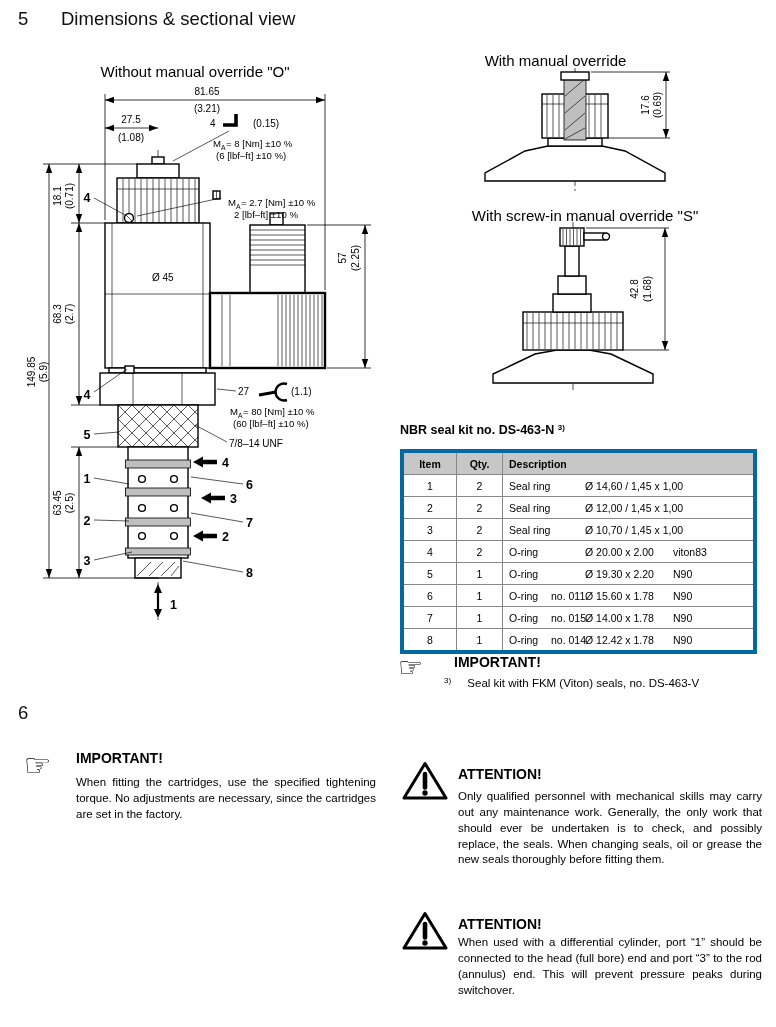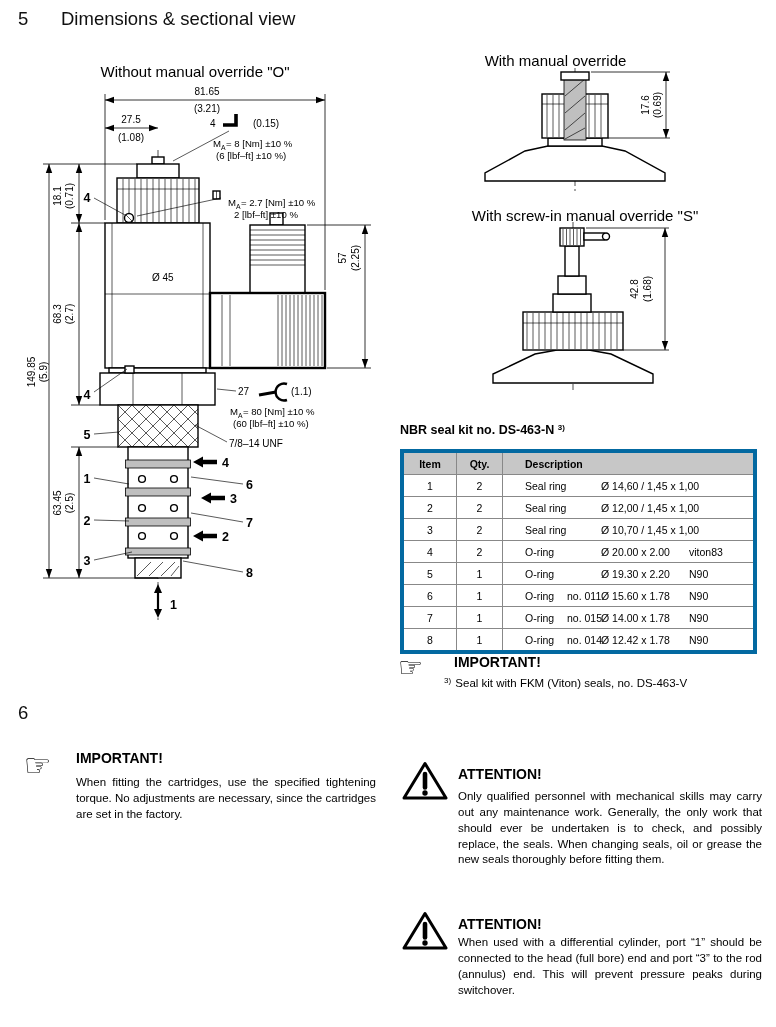--- a/index.html
+++ b/index.html
@@ -12,21 +12,21 @@
   .dwg-title{font-size:15px;text-align:center}
   .note-head{font-size:14px;font-weight:bold}
   .note-text{font-size:11.5px;line-height:1.38;text-align:justify}
   .hand{font-size:28px;line-height:1}
   .sup{font-size:8px;vertical-align:4px}
   .seal-title{font-size:12.5px;font-weight:bold}
   .tbl{border:4px solid #0369a1;font-size:10.5px;width:357px;background:#fff}
   .tr{display:grid;grid-template-columns:52px 46px 1fr}
   .tr + .tr{border-top:1px solid #888}
   .tr.head{background:#c7c7c7;font-weight:bold}
-  .td{height:21px;display:flex;align-items:center;border-left:1px solid #888;padding-left:22px;white-space:nowrap}
+  .td{height:21px;display:flex;align-items:center;border-left:1px solid #888;padding-left:6px;white-space:nowrap}
   .td.first{border-left:none}
   .td.center{justify-content:center;padding-left:0}
   .td.desc{display:grid;grid-template-columns:42px 34px 88px 1fr;align-items:center}
   .td.desc span{white-space:nowrap}
   svg text{font-family:"Liberation Sans","DejaVu Sans",sans-serif;fill:#000}
   .t{font-size:10px}
   .tq{font-size:9.6px}
   .tqs{font-size:6.8px}
   .cb{font-size:12.5px;font-weight:bold}
   .sw{fill:#fff;stroke:#000;stroke-width:1.4}
@@ -416,21 +416,21 @@
         <span>N90</span>
       </div>
     </div>
   </div>
 
   <div class="abs" style="left:398px;top:652px;width:360px;height:44px">
     <span class="hand abs" style="left:0;top:2px">☞</span>
     <div class="note-head abs" style="left:56px;top:2px">IMPORTANT!</div>
     <div class="abs" style="left:46px;top:24px;font-size:11.5px">
       <span class="sup">3)</span>
-      <span style="margin-left:1px">Seal kit with FKM (Viton) seals, no. DS-463-V</span>
+      <span style="margin-left:13px">Seal kit with FKM (Viton) seals, no. DS-463-V</span>
     </div>
   </div>
 
   <div class="abs sec-head" style="left:18px;top:702px">
     <span class="num">6</span>
   </div>
 
   <div class="abs" style="left:24px;top:746px;width:352px;height:90px">
     <span class="hand abs" style="left:0;top:4px;font-size:31px">☞</span>
     <div class="note-head abs" style="left:52px;top:4px">IMPORTANT!</div>

